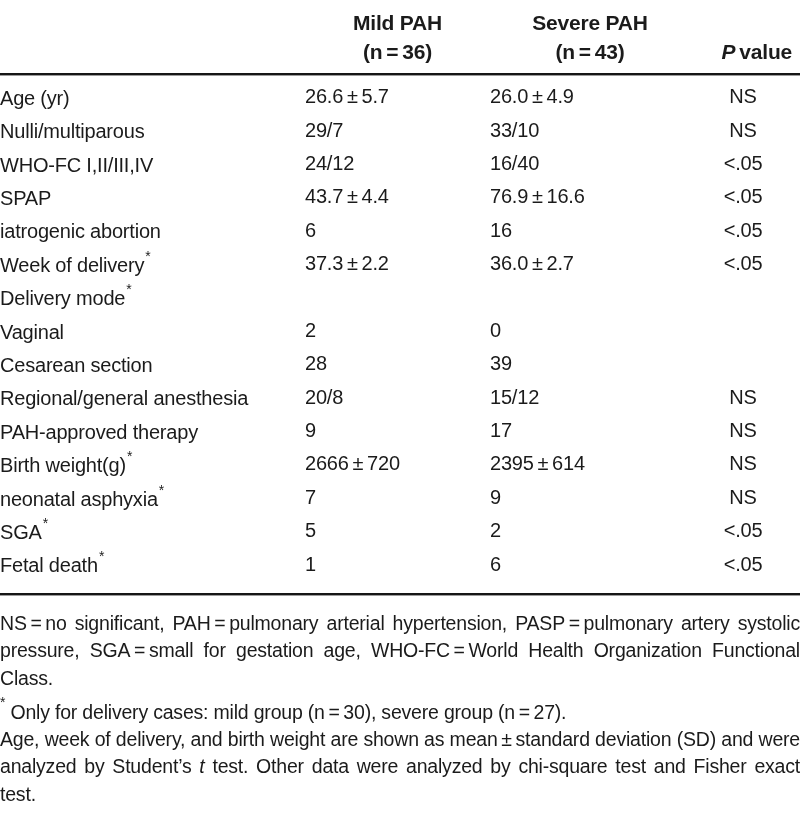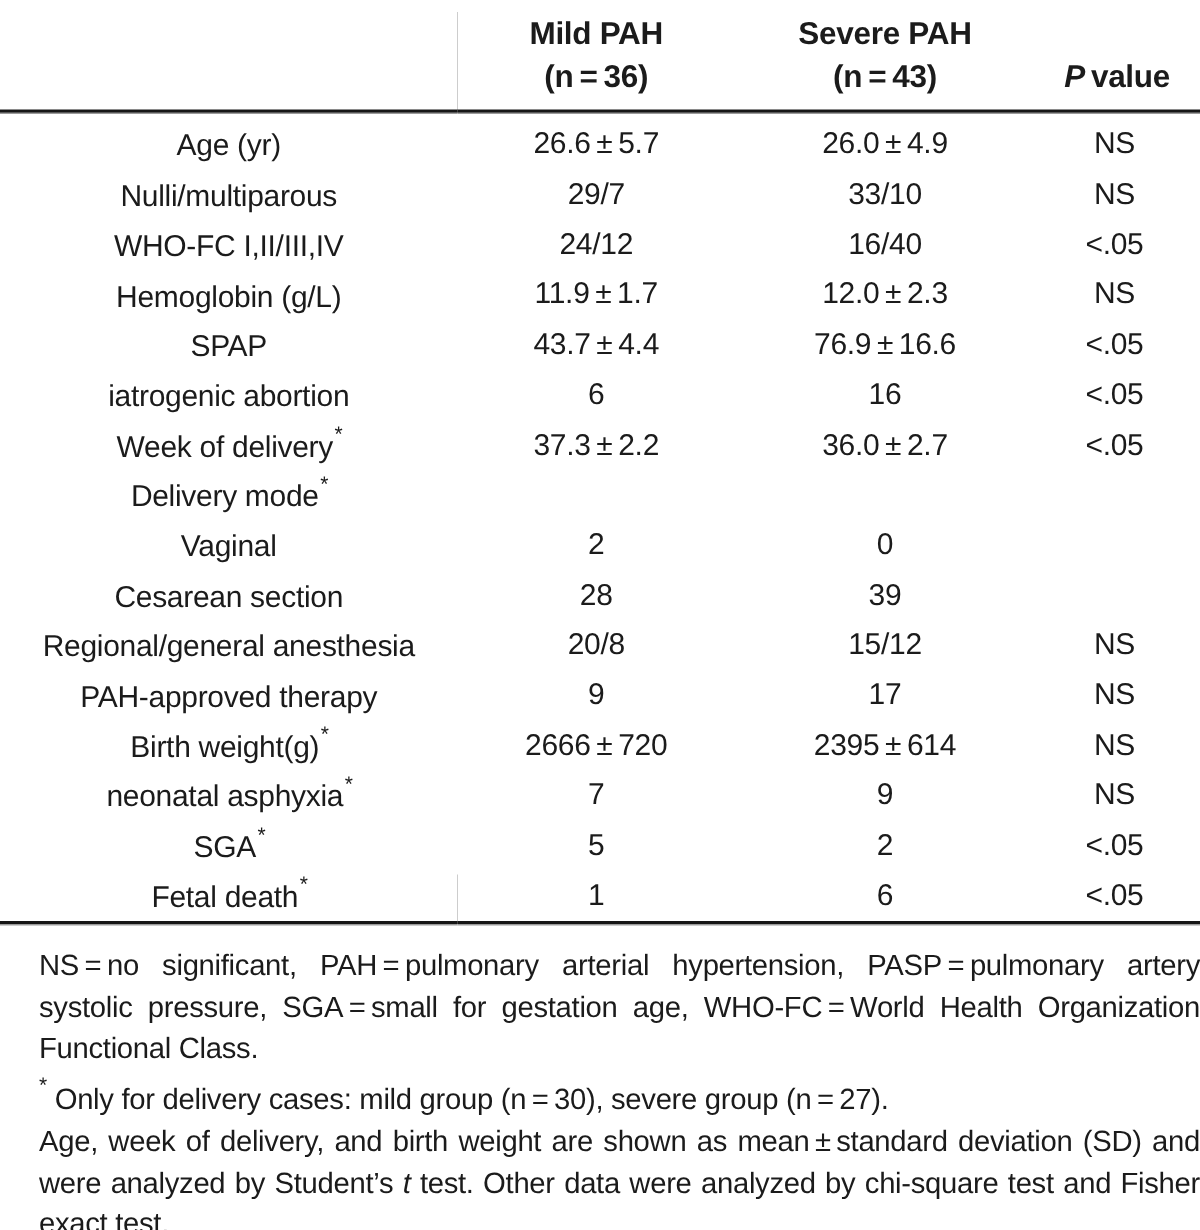--- a/index.html
+++ b/index.html
@@ -37,54 +37,54 @@
     font-size: 21px;
     line-height: 29px;
     vertical-align: top;
     padding-top: 2px;
     padding-bottom: 7px;
     border-bottom: 2.5px solid #161616;
     box-shadow: 0 2px 0 0 #9b9b9b;
   }
   thead th.h-p { vertical-align: bottom; }
   .hcenter { text-align: center; }
-  .h-p-inner { text-align: right; padding-right: 20px; line-height: 29px; }
+  .h-p-inner { text-align: right; padding-right: 8px; line-height: 29px; }
   .ital { font-style: italic; }
 
   tbody td {
     font-size: 20px;
     height: 33.4px;
     vertical-align: middle;
     white-space: nowrap;
   }
   tbody tr:first-child td { padding-top: 5px; }
-  td.lbl  { text-align: center; }
-  td.num  { text-align: center; }
+  td.lbl  { text-align: left; }
+  td.num  { }
   td.pcol { text-align: center; padding-right: 4px; }
   tbody tr:last-child td {
     border-bottom: 2.5px solid #161616;
     box-shadow: 0 2px 0 0 #9b9b9b;
-    padding-bottom: 0;
+    padding-bottom: 12px;
     margin-top: 16px;
   }
   sup.row-sup {
     font-size: 14px;
     position: relative;
     top: -3px;
     left: 1px;
   }
 
   .footnotes {
     margin-top: 15px;
     width: 800px;
     font-size: 19.5px;
     line-height: 27.6px;
     letter-spacing: -0.2px;
   }
-  .footnotes p { margin: 0; padding-left: 26px; }
+  .footnotes p { margin: 0; }
   .just { text-align: justify; }
   .fn-sup {
     font-size: 14px;
     position: relative;
     top: -4px;
   }
 </style>
 </head>
 <body>
 
@@ -130,26 +130,20 @@
       <td class="pcol">NS</td>
     </tr>
 
     <tr>
       <td class="lbl"><span class="lbl-text">WHO-FC I,II/III,IV</span><sup class="row-sup"></sup></td>
       <td class="num">24/12</td>
       <td class="num">16/40</td>
       <td class="pcol">&lt;.05</td>
     </tr>
 
-    <tr>
-      <td class="lbl"><span class="lbl-text">Hemoglobin (g/L)</span><sup class="row-sup"></sup></td>
-      <td class="num">11.9 ± 1.7</td>
-      <td class="num">12.0 ± 2.3</td>
-      <td class="pcol">NS</td>
-    </tr>
 
     <tr>
       <td class="lbl"><span class="lbl-text">SPAP</span><sup class="row-sup"></sup></td>
       <td class="num">43.7 ± 4.4</td>
       <td class="num">76.9 ± 16.6</td>
       <td class="pcol">&lt;.05</td>
     </tr>
 
     <tr>
       <td class="lbl"><span class="lbl-text">iatrogenic abortion</span><sup class="row-sup"></sup></td>

